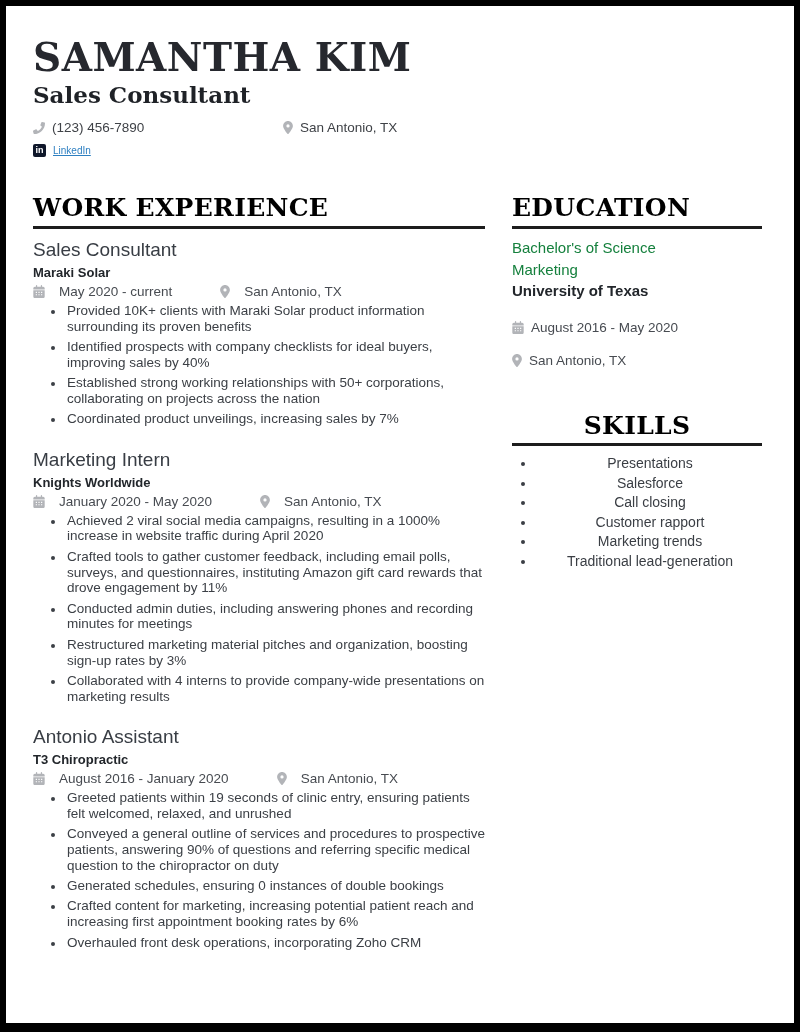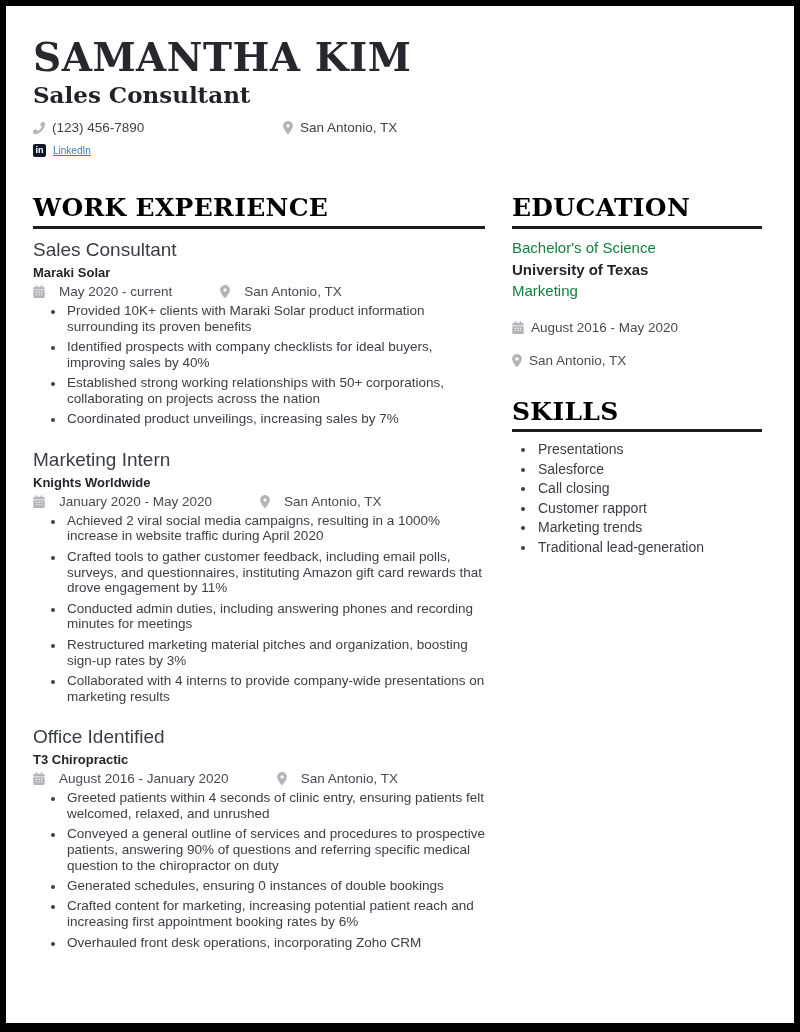--- a/index.html
+++ b/index.html
@@ -78,21 +78,21 @@
     font-size: 13.5px; line-height: 15.8px; color: #3c4046;
     margin-bottom: 4.5px; padding-left: 2px;
   }
   ul.bullets li::marker { color: #3c4046; font-size: 12px; }
   
   .edu-line { font-size: 15px; line-height: 21.5px; color: #15803d; }
   .edu-block { margin-top: 8px; }
   .edu-school { font-weight: bold; color: #22262b; }
   .edu-meta { display: flex; align-items: center; gap: 7px; font-size: 13.5px; color: #474b51; margin-top: 18px; text-align: center; }
   
-  .skills-section { margin-top: 30px; }
+  .skills-section { margin-top: 44px; text-align: center; }
   ul.skills { margin: 8px 0 0 0; padding-left: 24px; list-style: disc; }
   ul.skills li { font-size: 14px; line-height: 19.5px; color: #3a3e44; padding-left: 2px; }
   ul.skills li::marker { color: #3a3e44; font-size: 13px; }
 </style>
 </head>
 <body>
 
 <div class="page">
 
   <div>
@@ -187,58 +187,58 @@
         <ul class="bullets">
           <li>Achieved 2 viral social media campaigns, resulting in a 1000% increase in website traffic during April 2020</li>
           <li>Crafted tools to gather customer feedback, including email polls, surveys, and questionnaires, instituting Amazon gift card rewards that drove engagement by 11%</li>
           <li>Conducted admin duties, including answering phones and recording minutes for meetings</li>
           <li>Restructured marketing material pitches and organization, boosting sign-up rates by 3%</li>
           <li>Collaborated with 4 interns to provide company-wide presentations on marketing results</li>
         </ul>
       </div>
 
       <div class="job">
-        <div class="job-title">Office Identified</div>
+        <div class="job-title">Antonio Assistant</div>
         <div class="company">T3 Chiropractic</div>
         <div class="meta">
           <span class="meta-item">
             <span class="icon">
               <svg width="12" height="13" viewBox="0 0 448 512" fill="#b2b4b8">
                   <path d="M152 24c0-13.3-10.7-24-24-24s-24 10.7-24 24V64H64C28.7 64 0 92.7 0 128v48H448V128c0-35.3-28.7-64-64-64H344V24c0-13.3-10.7-24-24-24s-24 10.7-24 24V64H152V24zM448 208H0V448c0 35.3 28.7 64 64 64H384c35.3 0 64-28.7 64-64V208zm-352 56h48v48H96V264zm104 0h48v48H200V264zm104 0h48v48H304V264zM96 360h48v48H96V360zm152 0v48H200V360h48zm56 0h48v48H304V360z"></path>
                 </svg>
             </span>
             <span>August 2016 - January 2020</span>
           </span>
           <span class="meta-item">
             <span class="icon">
               <svg width="10" height="13" viewBox="0 0 384 512" fill="#b2b4b8">
                   <path d="M215.7 499.2C267 435 384 279.4 384 192 384 86 298 0 192 0S0 86 0 192c0 87.4 117 243 168.3 307.2 12.3 15.3 35.1 15.3 47.4 0zM192 128a64 64 0 1 1 0 128 64 64 0 1 1 0-128z"></path>
                 </svg>
             </span>
             <span>San Antonio, TX</span>
           </span>
         </div>
         <ul class="bullets">
-          <li>Greeted patients within 4 seconds of clinic entry, ensuring patients felt welcomed, relaxed, and unrushed</li>
+          <li>Greeted patients within 19 seconds of clinic entry, ensuring patients felt welcomed, relaxed, and unrushed</li>
           <li>Conveyed a general outline of services and procedures to prospective patients, answering 90% of questions and referring specific medical question to the chiropractor on duty</li>
           <li>Generated schedules, ensuring 0 instances of double bookings</li>
           <li>Crafted content for marketing, increasing potential patient reach and increasing first appointment booking rates by 6%</li>
           <li>Overhauled front desk operations, incorporating Zoho CRM</li>
         </ul>
       </div>
     </div>
 
     <div class="col-right">
 
       <div>
         <div class="section-heading">EDUCATION</div>
         <div class="edu-block">
           <div class="edu-line">Bachelor's of Science</div>
+          <div class="edu-line">Marketing</div>
           <div class="edu-line edu-school">University of Texas</div>
-          <div class="edu-line">Marketing</div>
           <div class="edu-meta">
             <span class="icon">
               <svg width="12" height="13" viewBox="0 0 448 512" fill="#b2b4b8">
                   <path d="M152 24c0-13.3-10.7-24-24-24s-24 10.7-24 24V64H64C28.7 64 0 92.7 0 128v48H448V128c0-35.3-28.7-64-64-64H344V24c0-13.3-10.7-24-24-24s-24 10.7-24 24V64H152V24zM448 208H0V448c0 35.3 28.7 64 64 64H384c35.3 0 64-28.7 64-64V208zm-352 56h48v48H96V264zm104 0h48v48H200V264zm104 0h48v48H304V264zM96 360h48v48H96V360zm152 0v48H200V360h48zm56 0h48v48H304V360z"></path>
                 </svg>
             </span>
             <span>August 2016 - May 2020</span>
           </div>
           <div class="edu-meta">
             <span class="icon">

